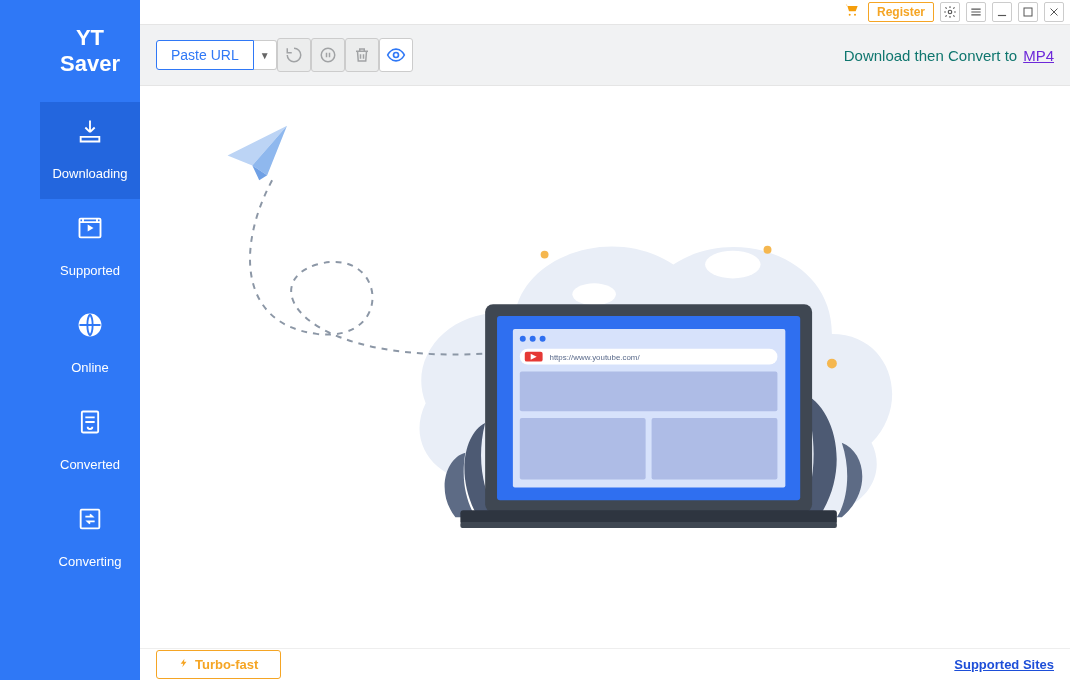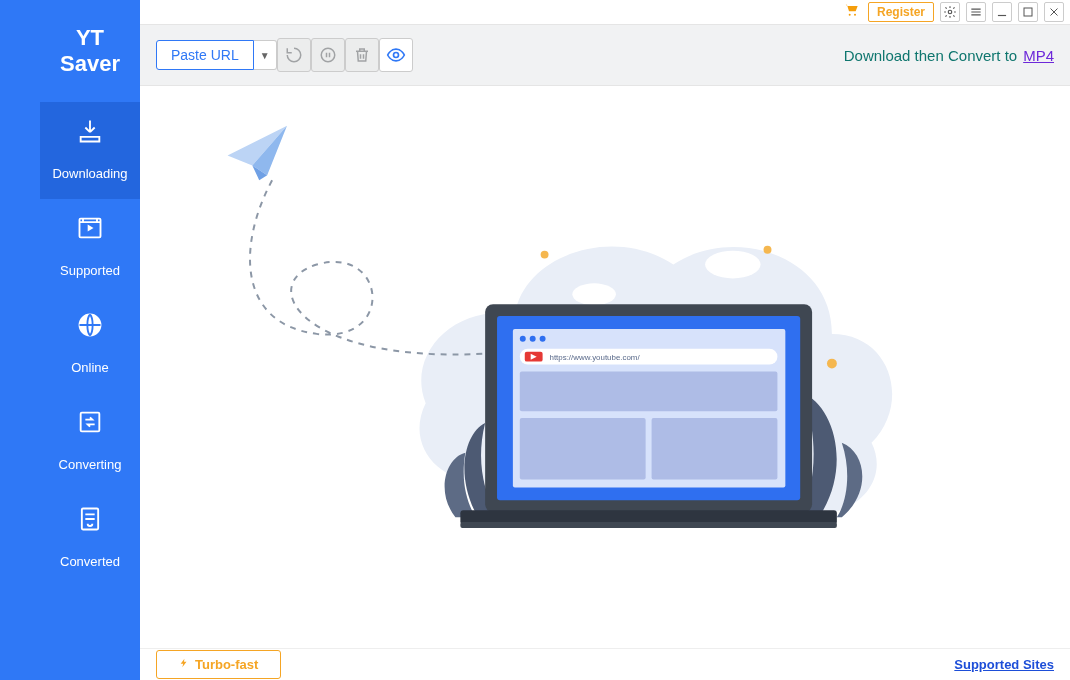--- a/index.html
+++ b/index.html
@@ -76,35 +76,35 @@
           <circle cx="12" cy="12" r="9" fill="#fff" stroke="#fff"></circle>
           <path d="M3 12h18M12 3c3 3 3 15 0 18M12 3c-3 3-3 15 0 18" stroke="#2f78f6"></path>
         </svg>
     </span>
     <span>Online</span>
   </div>
 
   <div class="side-item">
     <span class="side-icon">
       <svg width="28" height="28" viewBox="0 0 24 24">
+          <rect x="5" y="3" width="14" height="18" rx="1"></rect>
+          <path d="M8 8h8M8 12h8M10 16a2 2 0 104 0"></path>
+        </svg>
+    </span>
+    <span>Converted</span>
+  </div>
+
+  <div class="side-item">
+    <span class="side-icon">
+      <svg width="28" height="28" viewBox="0 0 24 24">
           <rect x="4" y="4" width="16" height="16" rx="1"></rect>
           <path d="M8 10h6l-2-2M16 14h-6l2 2"></path>
         </svg>
     </span>
     <span>Converting</span>
-  </div>
-
-  <div class="side-item">
-    <span class="side-icon">
-      <svg width="28" height="28" viewBox="0 0 24 24">
-          <rect x="5" y="3" width="14" height="18" rx="1"></rect>
-          <path d="M8 8h8M8 12h8M10 16a2 2 0 104 0"></path>
-        </svg>
-    </span>
-    <span>Converted</span>
   </div>
 </div>
 
 <div class="main">
 
   <div class="winbar">
     <span class="cart-icon">
       <svg width="18" height="16" viewBox="0 0 24 24" fill="#f59e0b">
           <path d="M4 4h2l3 10h10l3-8H7"></path>
           <circle cx="10" cy="19" r="1.5"></circle>

